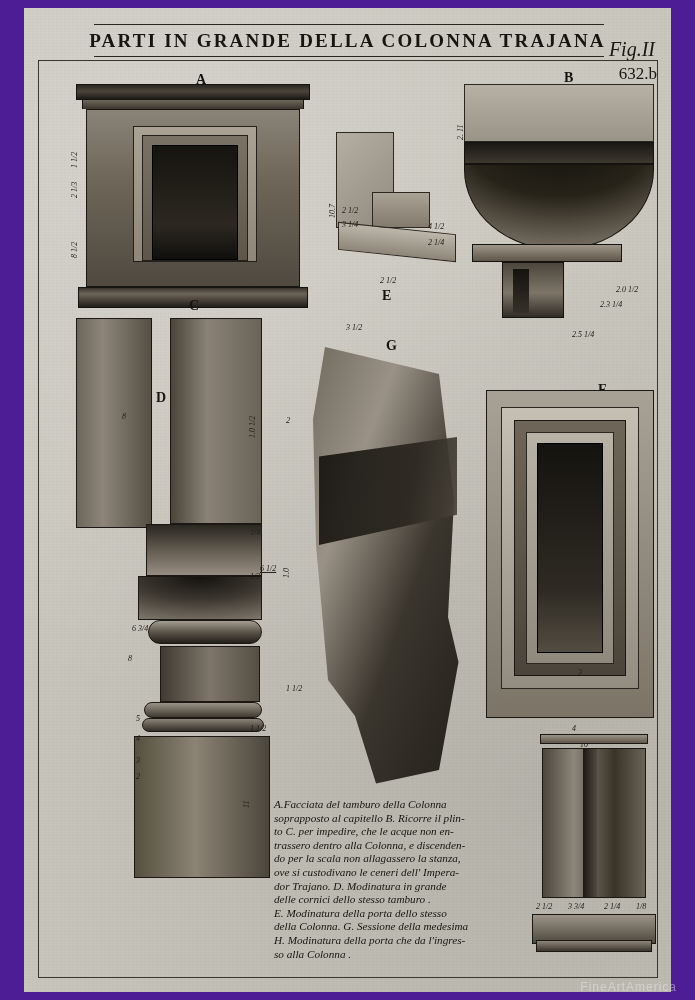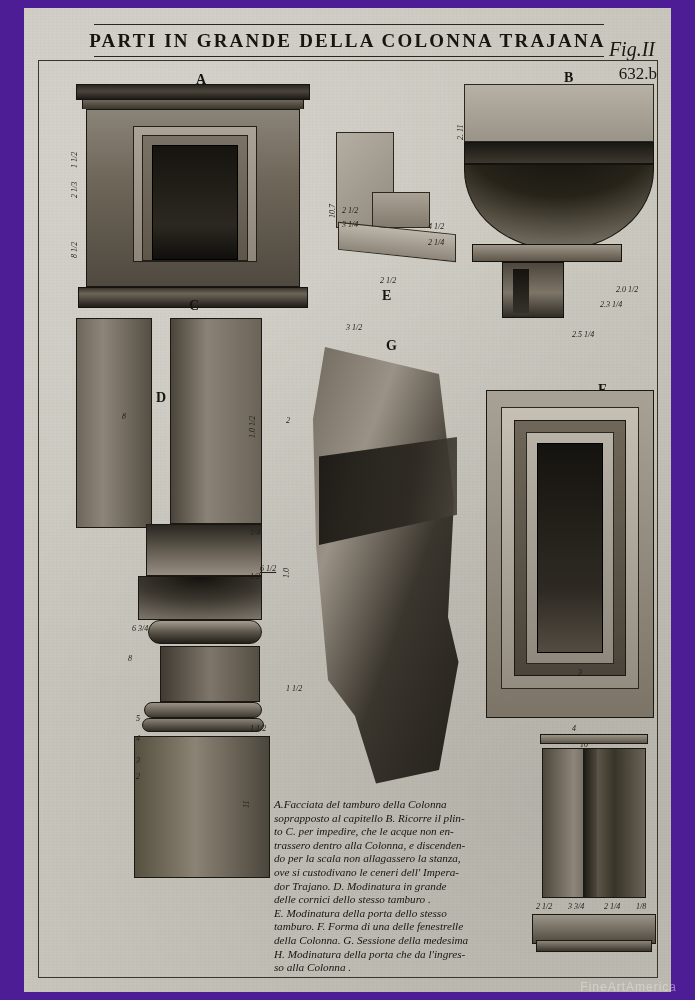--- a/index.html
+++ b/index.html
@@ -456,21 +456,20 @@
     <div class="caption">
       <div class="line">A.Facciata del tamburo della Colonna</div>
       <div class="line">soprapposto al capitello B. Ricorre il plin-</div>
       <div class="line">to C. per impedire, che le acque non en-</div>
       <div class="line">trassero dentro alla Colonna, e discenden-</div>
       <div class="line">do per la scala non allagassero la stanza,</div>
       <div class="line">ove si custodivano le ceneri dell' Impera-</div>
       <div class="line">dor Trajano. D. Modinatura in grande</div>
       <div class="line">delle cornici dello stesso tamburo .</div>
       <div class="line">E. Modinatura della porta dello stesso</div>
-      <div class="line">tamburo. F. Forma di una delle fenestrelle</div>
       <div class="line">della Colonna. G. Sessione della medesima</div>
       <div class="line">H. Modinatura della porta che da l'ingres-</div>
       <div class="line">so alla Colonna .</div>
     </div>
   </div>
 
   <div class="watermark">FineArtAmerica</div>
 </div>
 
 </body></html>

